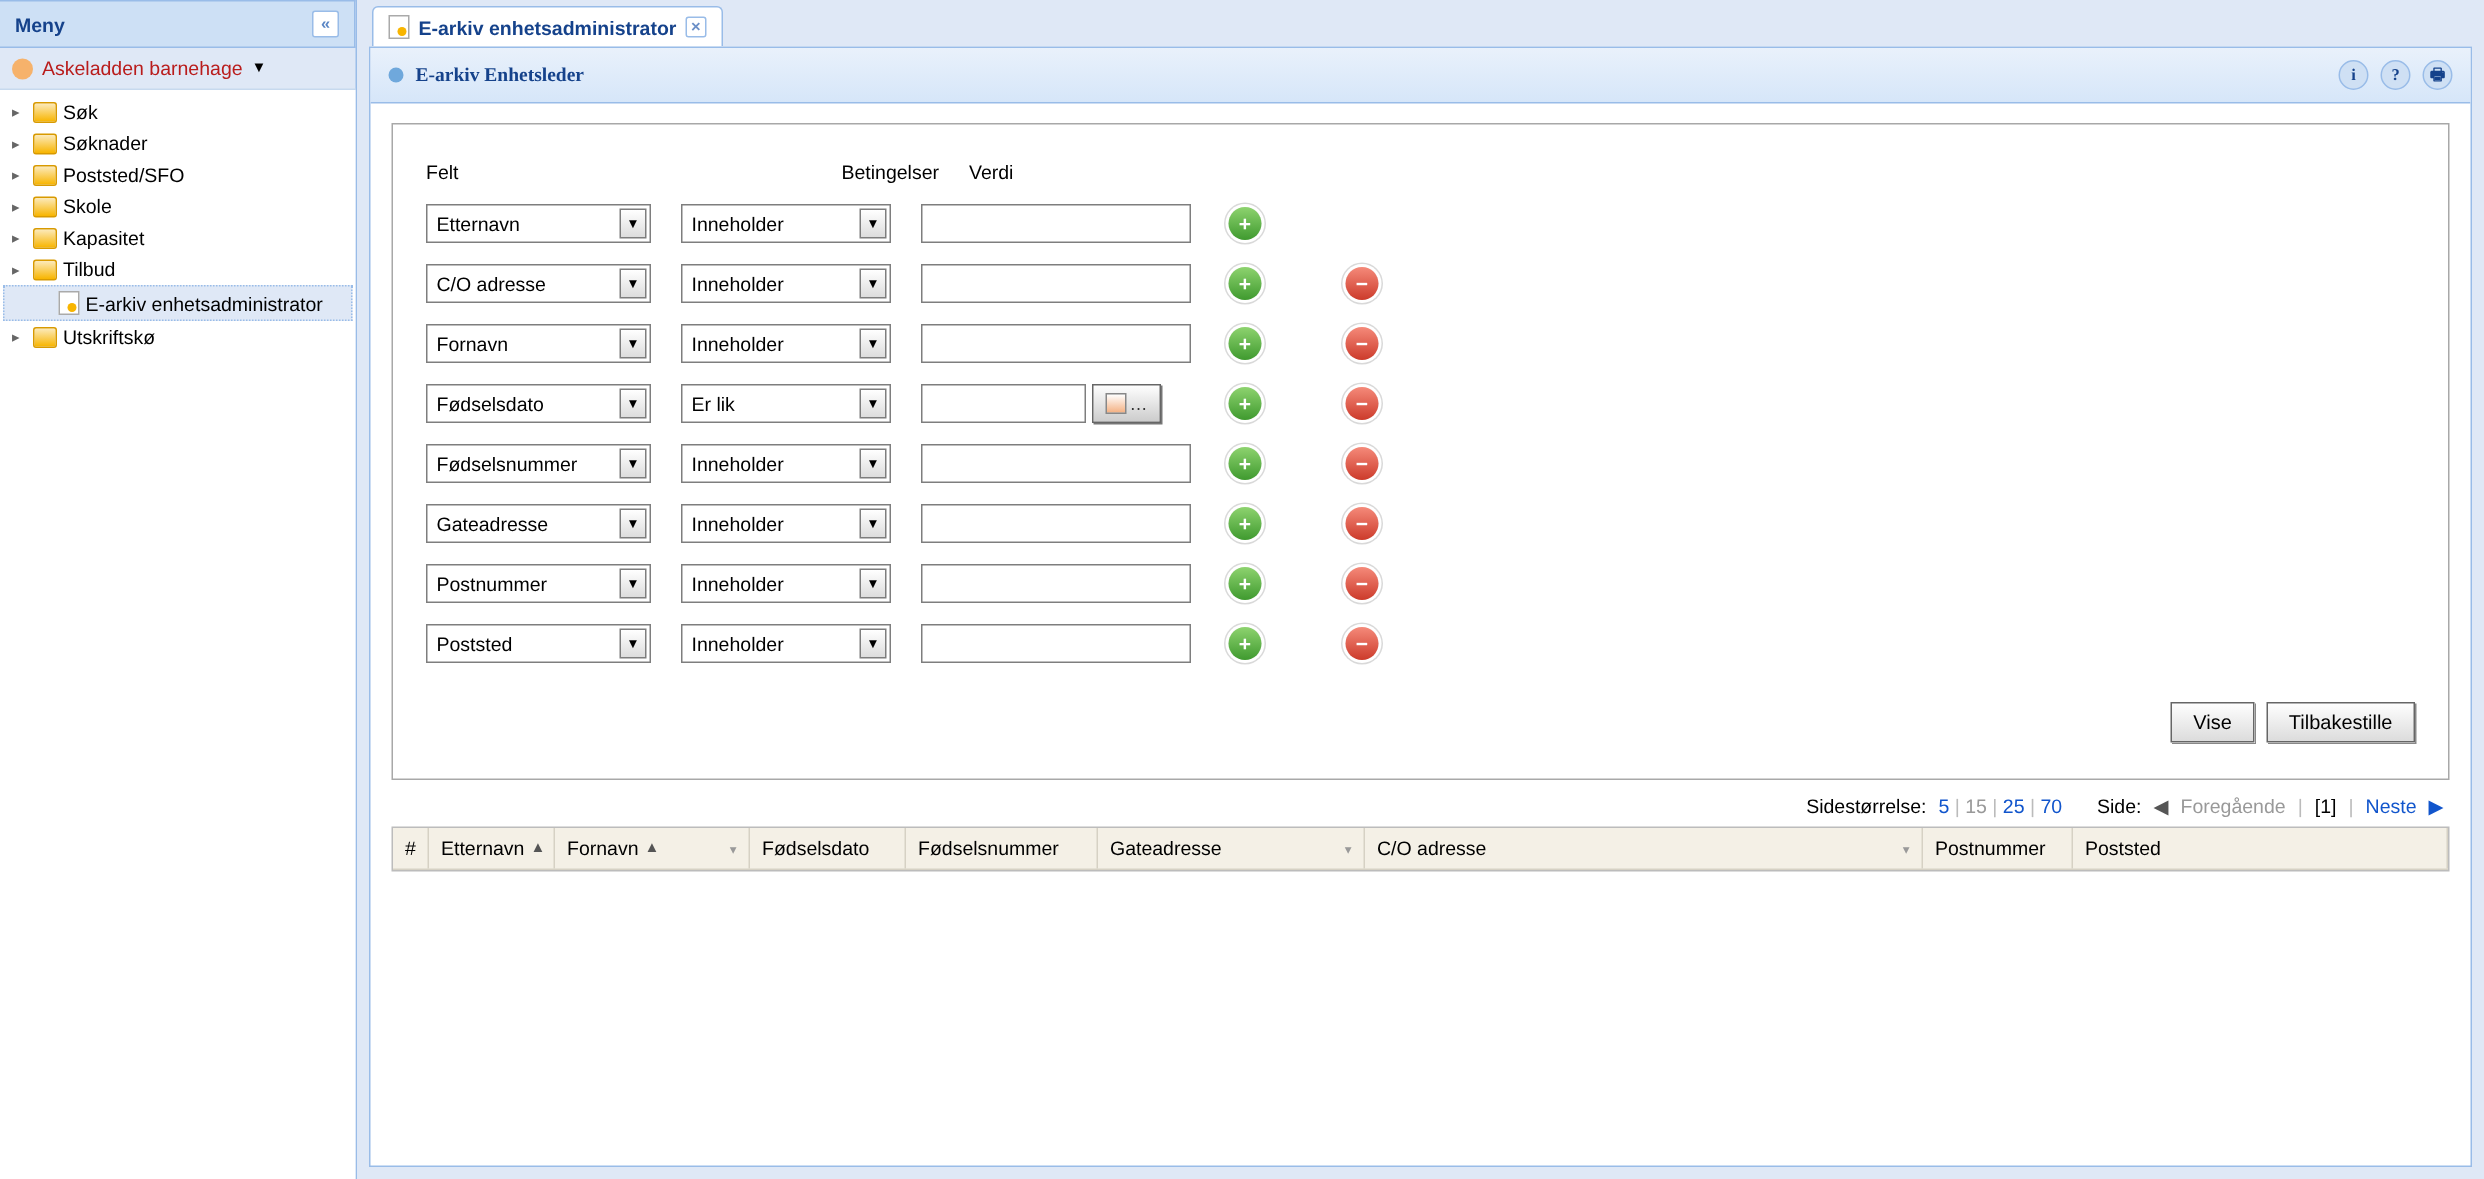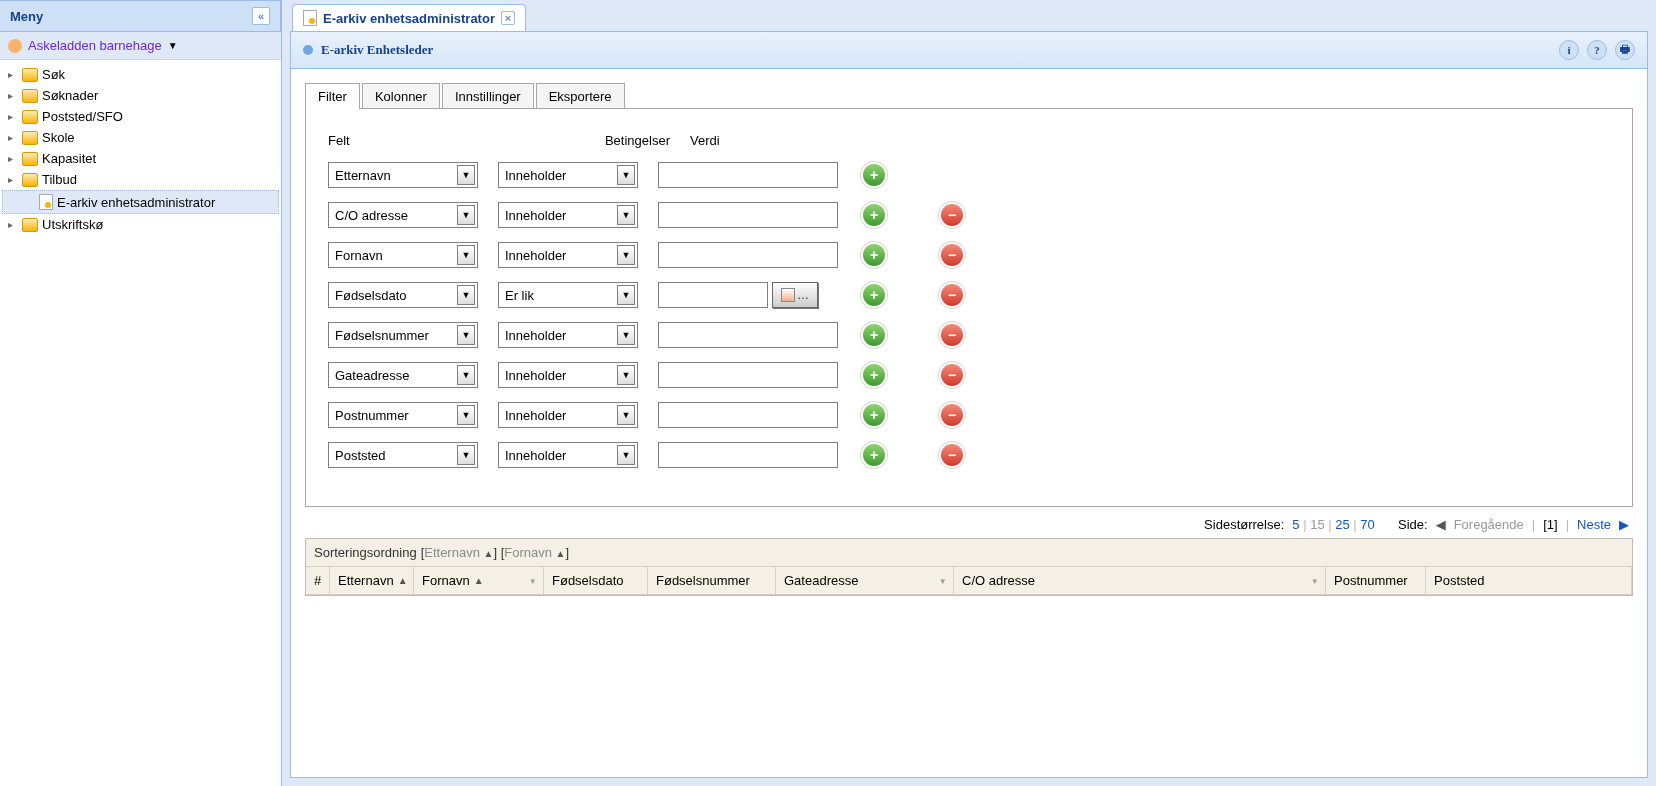--- a/index.html
+++ b/index.html
@@ -1,21 +1,21 @@
 <!DOCTYPE html>
 <html><head>
 <meta charset="utf-8">
 <style>
 * { box-sizing: border-box; margin: 0; padding: 0; }
 body { font-family: Arial, sans-serif; font-size: 13px; background: #dfe8f6; color: #1c3e6e; overflow: hidden; }
 
 .app { display: flex; height: 786px; width: 1656px; }
 
 
-.sidebar { width: 282px; background: #dfe8f6; border-right: 1px solid #99bce8; display: flex; flex-direction: column; }
+.sidebar { width: 238px; background: #dfe8f6; border-right: 1px solid #99bce8; display: flex; flex-direction: column; }
 .sidebar-header { background: #cde0f5; border: 1px solid #99bce8; border-left: none; padding: 6px 10px; display: flex; align-items: center; justify-content: space-between; color: #15428b; font-weight: bold; }
 .collapse-btn { width: 18px; height: 18px; border: 1px solid #99bce8; background: #fff; border-radius: 2px; display: flex; align-items: center; justify-content: center; color: #5a86c5; font-size: 11px; cursor: pointer; }
 .org-row { padding: 6px 8px; display: flex; align-items: center; gap: 6px; border-bottom: 1px solid #c7d9ee;}
 .user-icon { width: 14px; height:14px; background:#f6b26b; border-radius:50%; display:inline-block;}
 .tree { padding: 4px 0; background: #fff; flex:1; overflow:auto;}
 .tree-item { display: flex; align-items: center; gap: 4px; padding: 3px 6px 3px 8px; cursor: pointer; color:#000;}
 .tree-item.expanded > .arrow { transform: rotate(90deg);}
 .tree-item.selected { background: #dfe8f6; border:1px dotted #99bce8; margin:0 2px;}
 .arrow { width: 10px; display:inline-block; color:#666; font-size:10px;}
 .folder-icon { width:16px; height:14px; background: linear-gradient(#fceabb,#f8b500); border-radius:2px; display:inline-block; border:1px solid #d89a00;}
@@ -91,21 +91,21 @@
 <div class="app">
 
   <div class="sidebar">
     <div class="sidebar-header">
       <span>Meny</span>
       <span class="collapse-btn">«</span>
     </div>
     <div class="org-row">
       <span class="user-icon"></span>
 
-      <span style="color:#6d28d9">Askeladden barnehage</span>
+      <span style="color:#b91c1c">Askeladden barnehage</span>
       <span style="color:#000;font-size:10px">▼</span>
     </div>
     <div class="tree">
       <div id="tree-root">
           <div class="tree-item">
             <span class="arrow">▸</span>
             <span class="folder-icon"></span>
             <span>Søk</span>
           </div>
           <div class="tree-item">
@@ -159,26 +159,20 @@
       <div class="panel-title">
         <span class="bullet"></span>
         <span>E-arkiv Enhetsleder</span>
         <span class="spacer"></span>
         <span class="toolbtn">i</span>
         <span class="toolbtn">?</span>
         <span class="toolbtn">🖶</span>
       </div>
 
       <div class="content">
-        <div class="inner-tabs" id="inner-tabs">
-            <div class="inner-tab active">Filter</div>
-            <div class="inner-tab">Kolonner</div>
-            <div class="inner-tab">Innstillinger</div>
-            <div class="inner-tab">Eksportere</div>
-          </div>
 
         <div class="filter-box">
           <div class="filter-head">
             <div class="col-felt">Felt</div>
             <div class="col-bet">Betingelser</div>
             <div class="col-verdi">Verdi</div>
           </div>
           <div id="filter-rows">
               <div class="filter-row">
                 <div class="sel">
@@ -282,41 +276,41 @@
                 </div>
                 <div class="sel cond">
                   <span>Inneholder</span>
                   <span class="dd">▼</span>
                 </div>
                 <div style="width:185px"><input class="txt" style=""></div>
                 <div class="ibtn add">+</div>
                 <div class="ibtn rem">−</div>
               </div>
             </div>
+          <div class="btn-row">
+            <button class="btn">Vise</button>
+            <button class="btn">Tilbakestille</button>
+          </div>
         </div>
 
         <div class="pager">
           <span>Sidestørrelse:</span>
           <span id="sizes"><a>5</a><span class="sep"> | </span><span class="disabled">15</span><span class="sep"> | </span><a>25</a><span class="sep"> | </span><a>70</a></span>
           &nbsp;&nbsp;
           <span>Side:</span>
           <span style="color:#555">◀</span>
           <span class="disabled">Foregående</span>
           <span class="sep">|</span>
           <span>[1]</span>
           <span class="sep">|</span>
           <a>Neste</a>
           <span style="color:#1155cc">▶</span>
         </div>
 
         <div class="grid">
-          <div class="grid-row sort">
-            <span>Sorteringsordning</span>
-            <span id="sort-cols"><span> [<span class="dim">Etternavn </span><span class="sort-ic">▲</span>]</span><span> [<span class="dim">Fornavn </span><span class="sort-ic">▲</span>]</span></span>
-          </div>
           <div class="grid-row head" id="grid-head">
               <div class="cell num">
                 <span>#</span>
               </div>
               <div class="cell c1">
                 <span>Etternavn</span>
                 <span class="sort-ic">▲</span>
               </div>
               <div class="cell c2">
                 <span>Fornavn</span>

